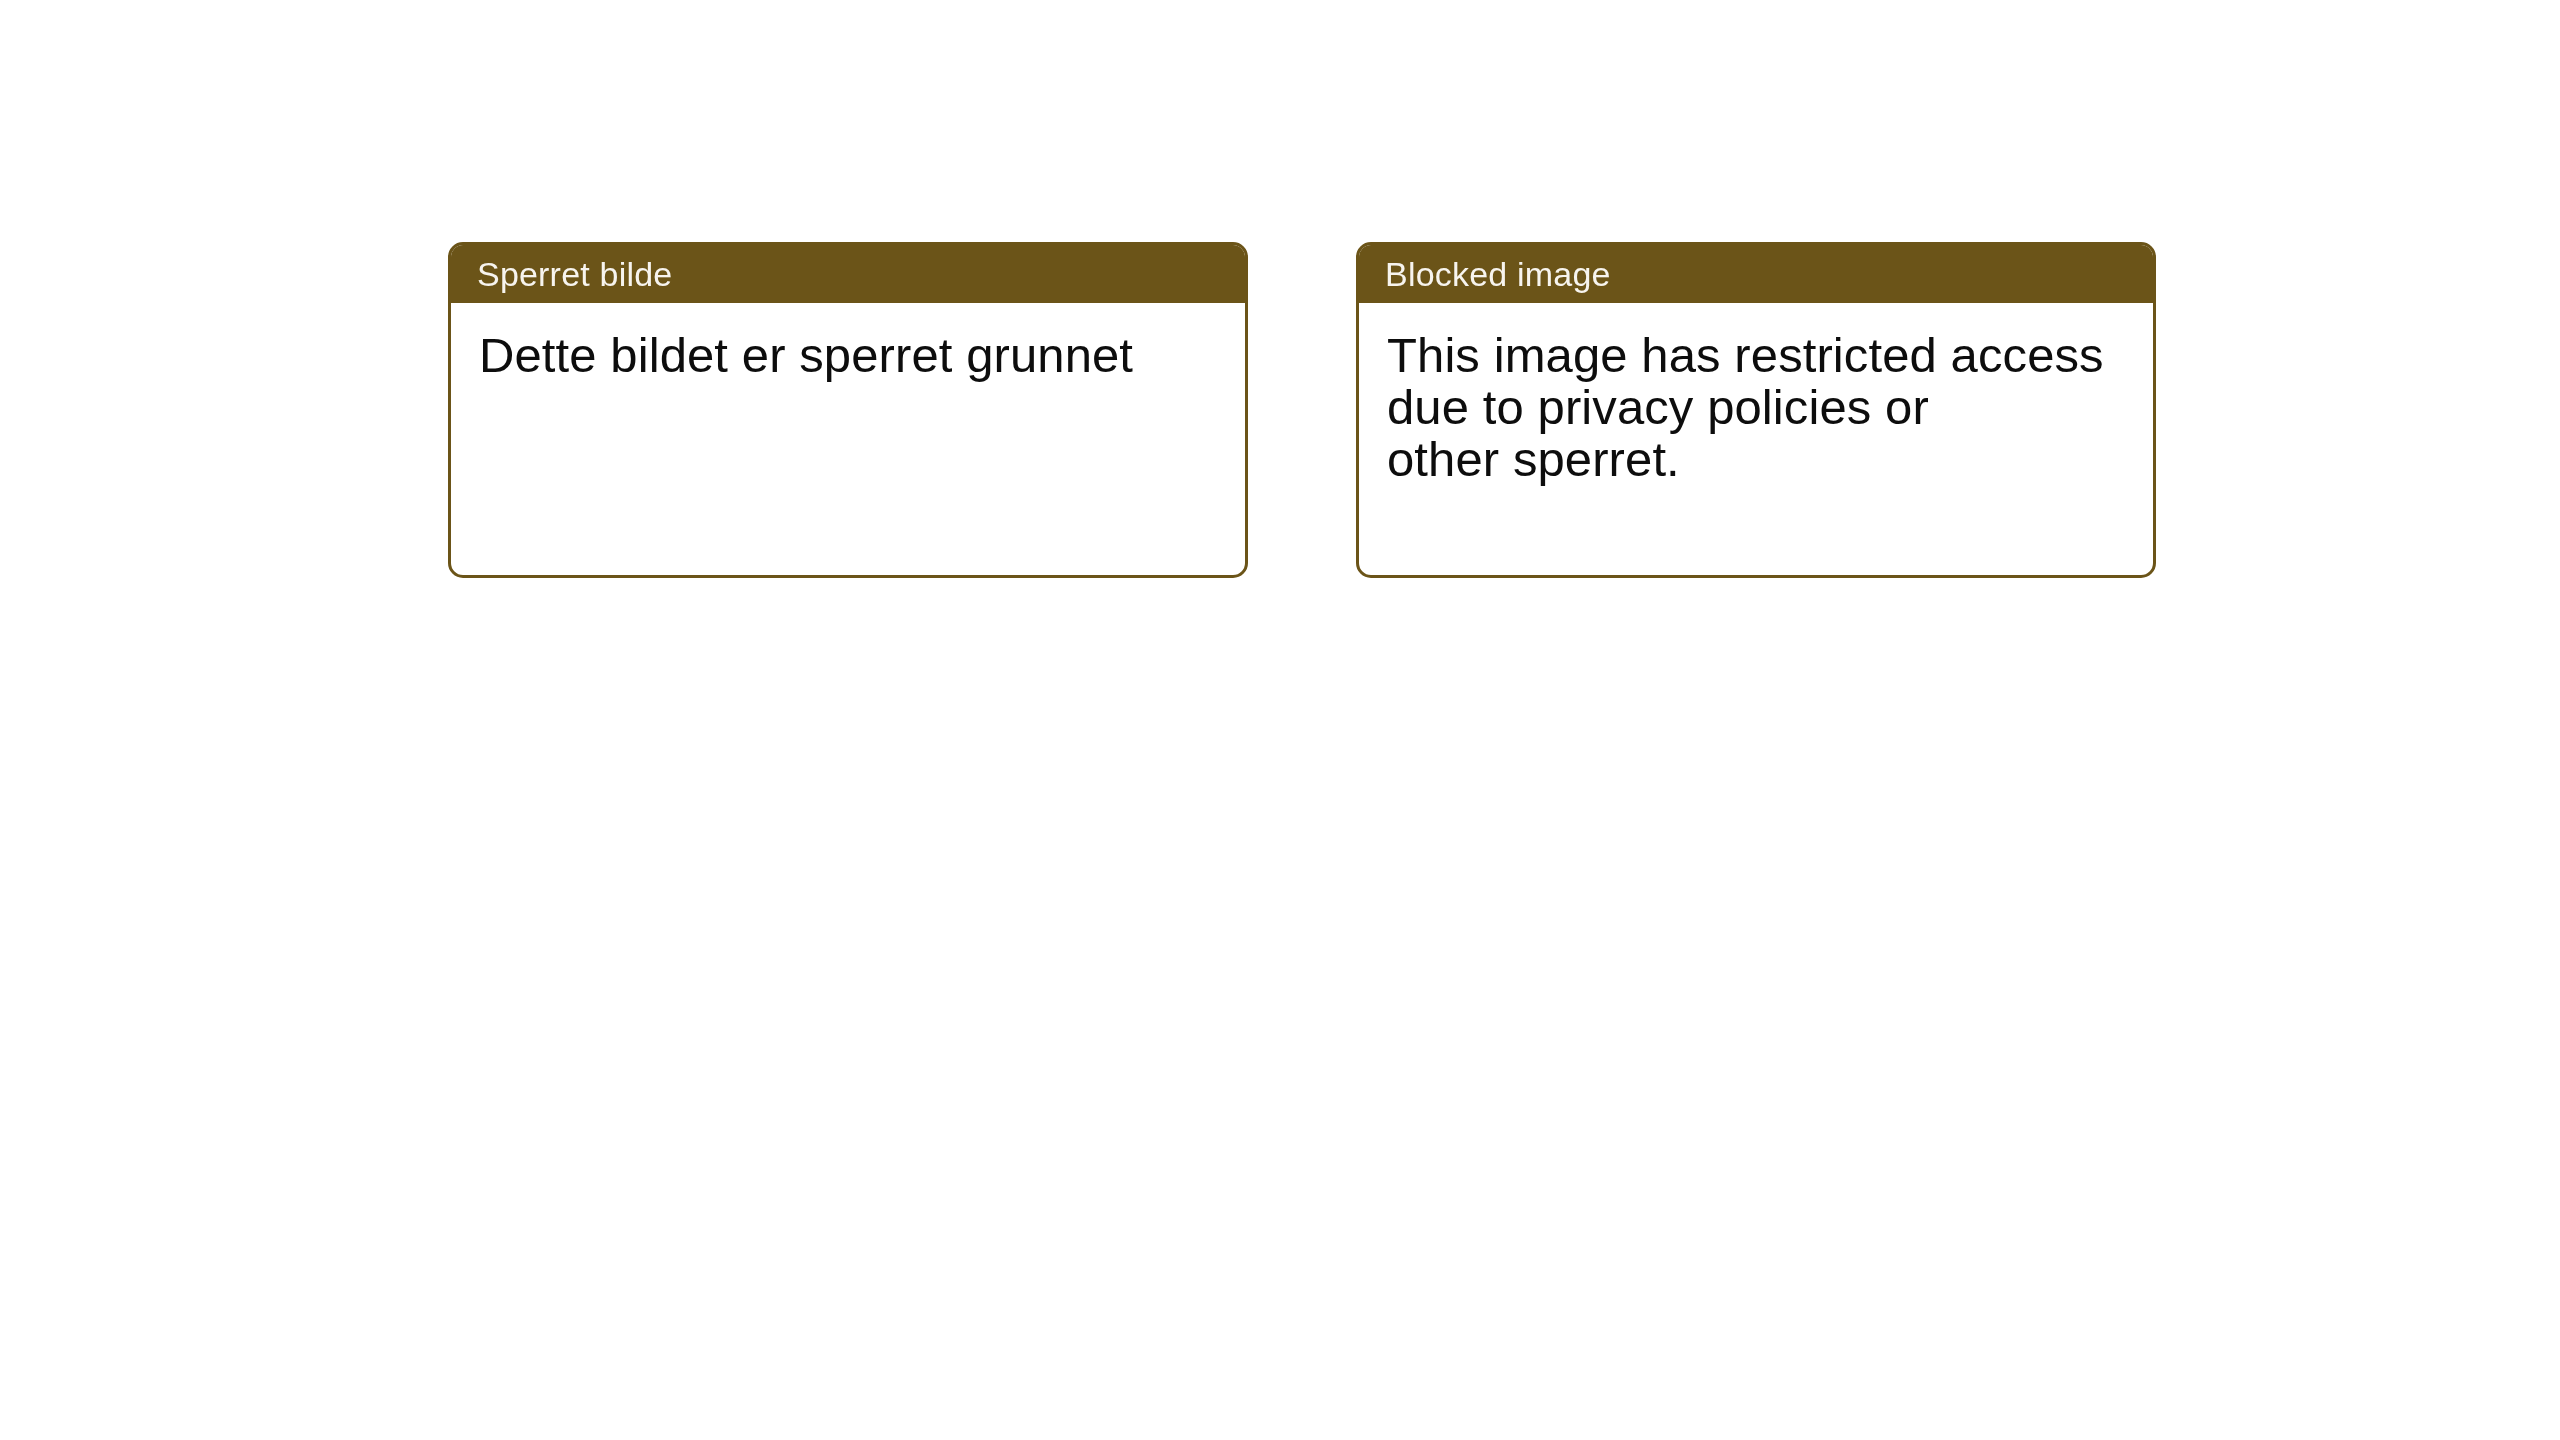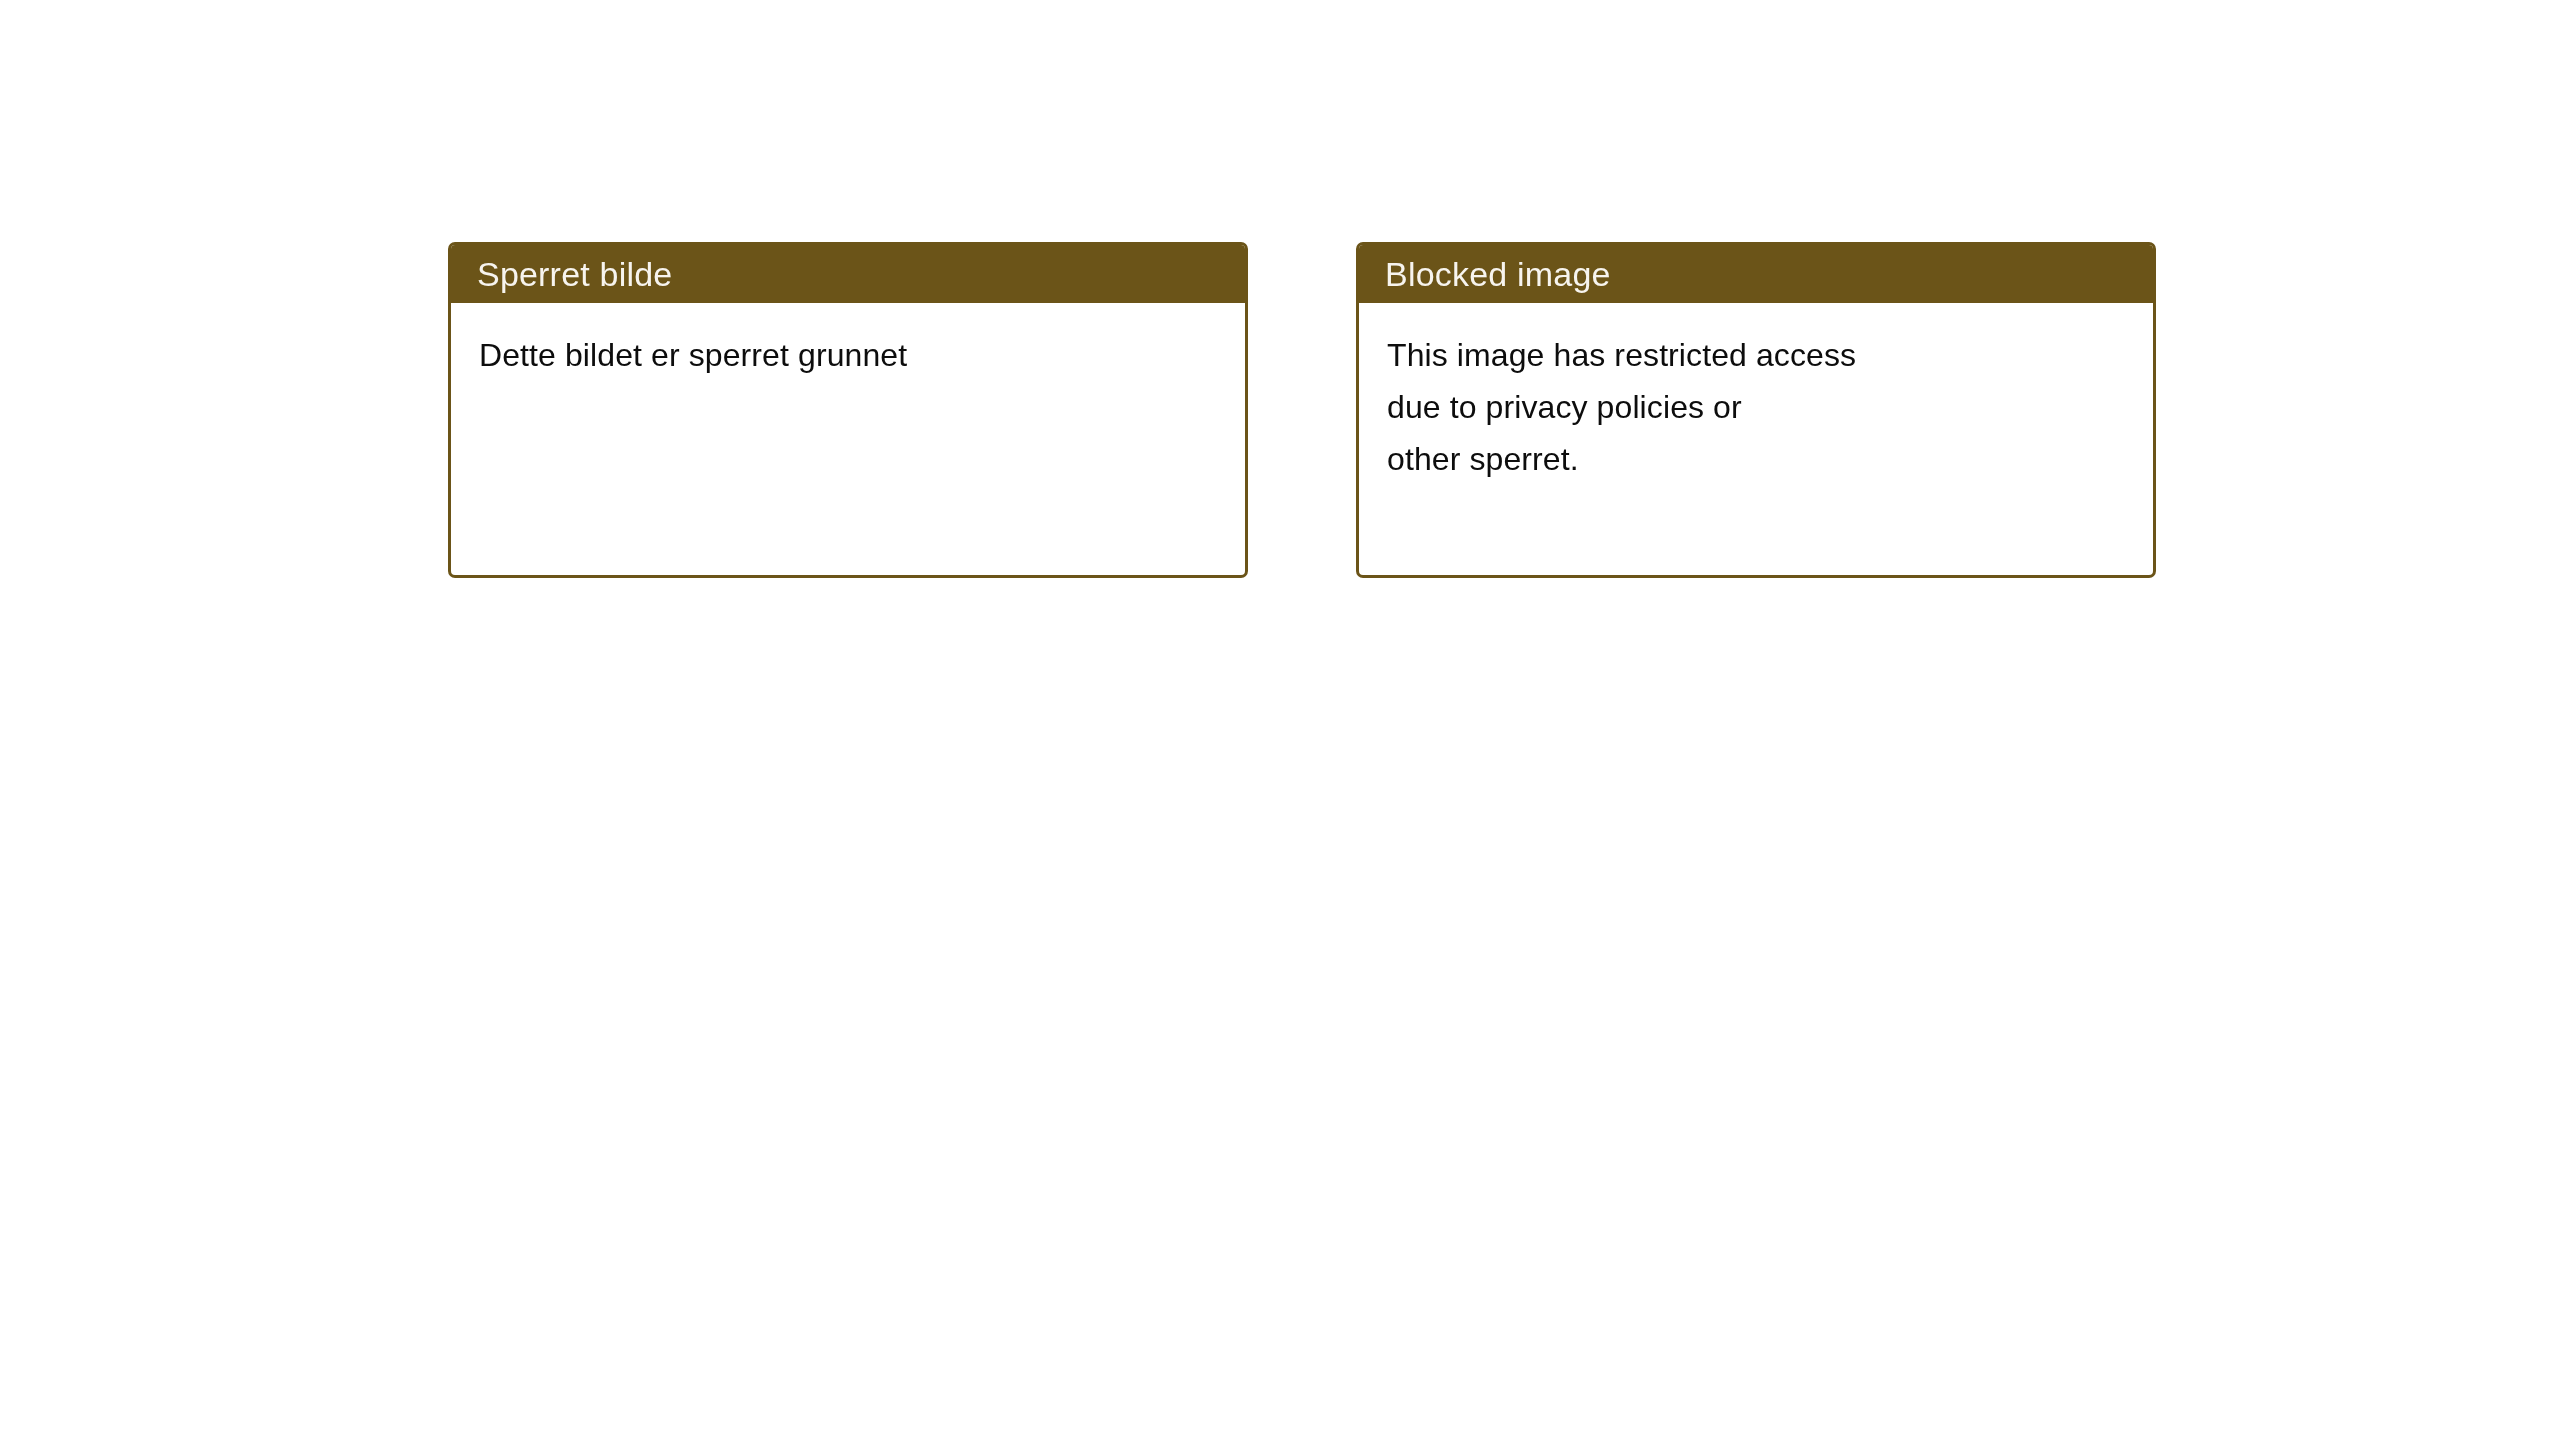--- a/index.html
+++ b/index.html
@@ -18,41 +18,41 @@
     background: #ffffff;
   }
   .notice-card {
     position: absolute;
     top: 242px;
     width: 800px;
     height: 336px;
     box-sizing: border-box;
     background: #ffffff;
     border: 3px solid #6B5418;
-    border-radius: 7px;
+    border-radius: 15px;
     overflow: hidden;
   }
   .notice-card.card-no { left: 448px; }
   .notice-card.card-en { left: 1356px; }
   .card-header {
     box-sizing: border-box;
     height: 58px;
     background: #6B5418;
     color: #F7F4EE;
     font-size: 34px;
     line-height: 58px;
     padding: 0 26px;
     white-space: nowrap;
     font-weight: 400;
     letter-spacing: 0.2px;
   }
   .card-body {
     padding: 26px 28px;
     color: #0D0D0D;
-    font-size: 32px;
+    font-size: 49px;
     line-height: 52px;
     letter-spacing: 0.1px;
   }
   .body-line { white-space: nowrap; }
 </style>
 </head>
 <body>
 
 <div class="stage">
 

